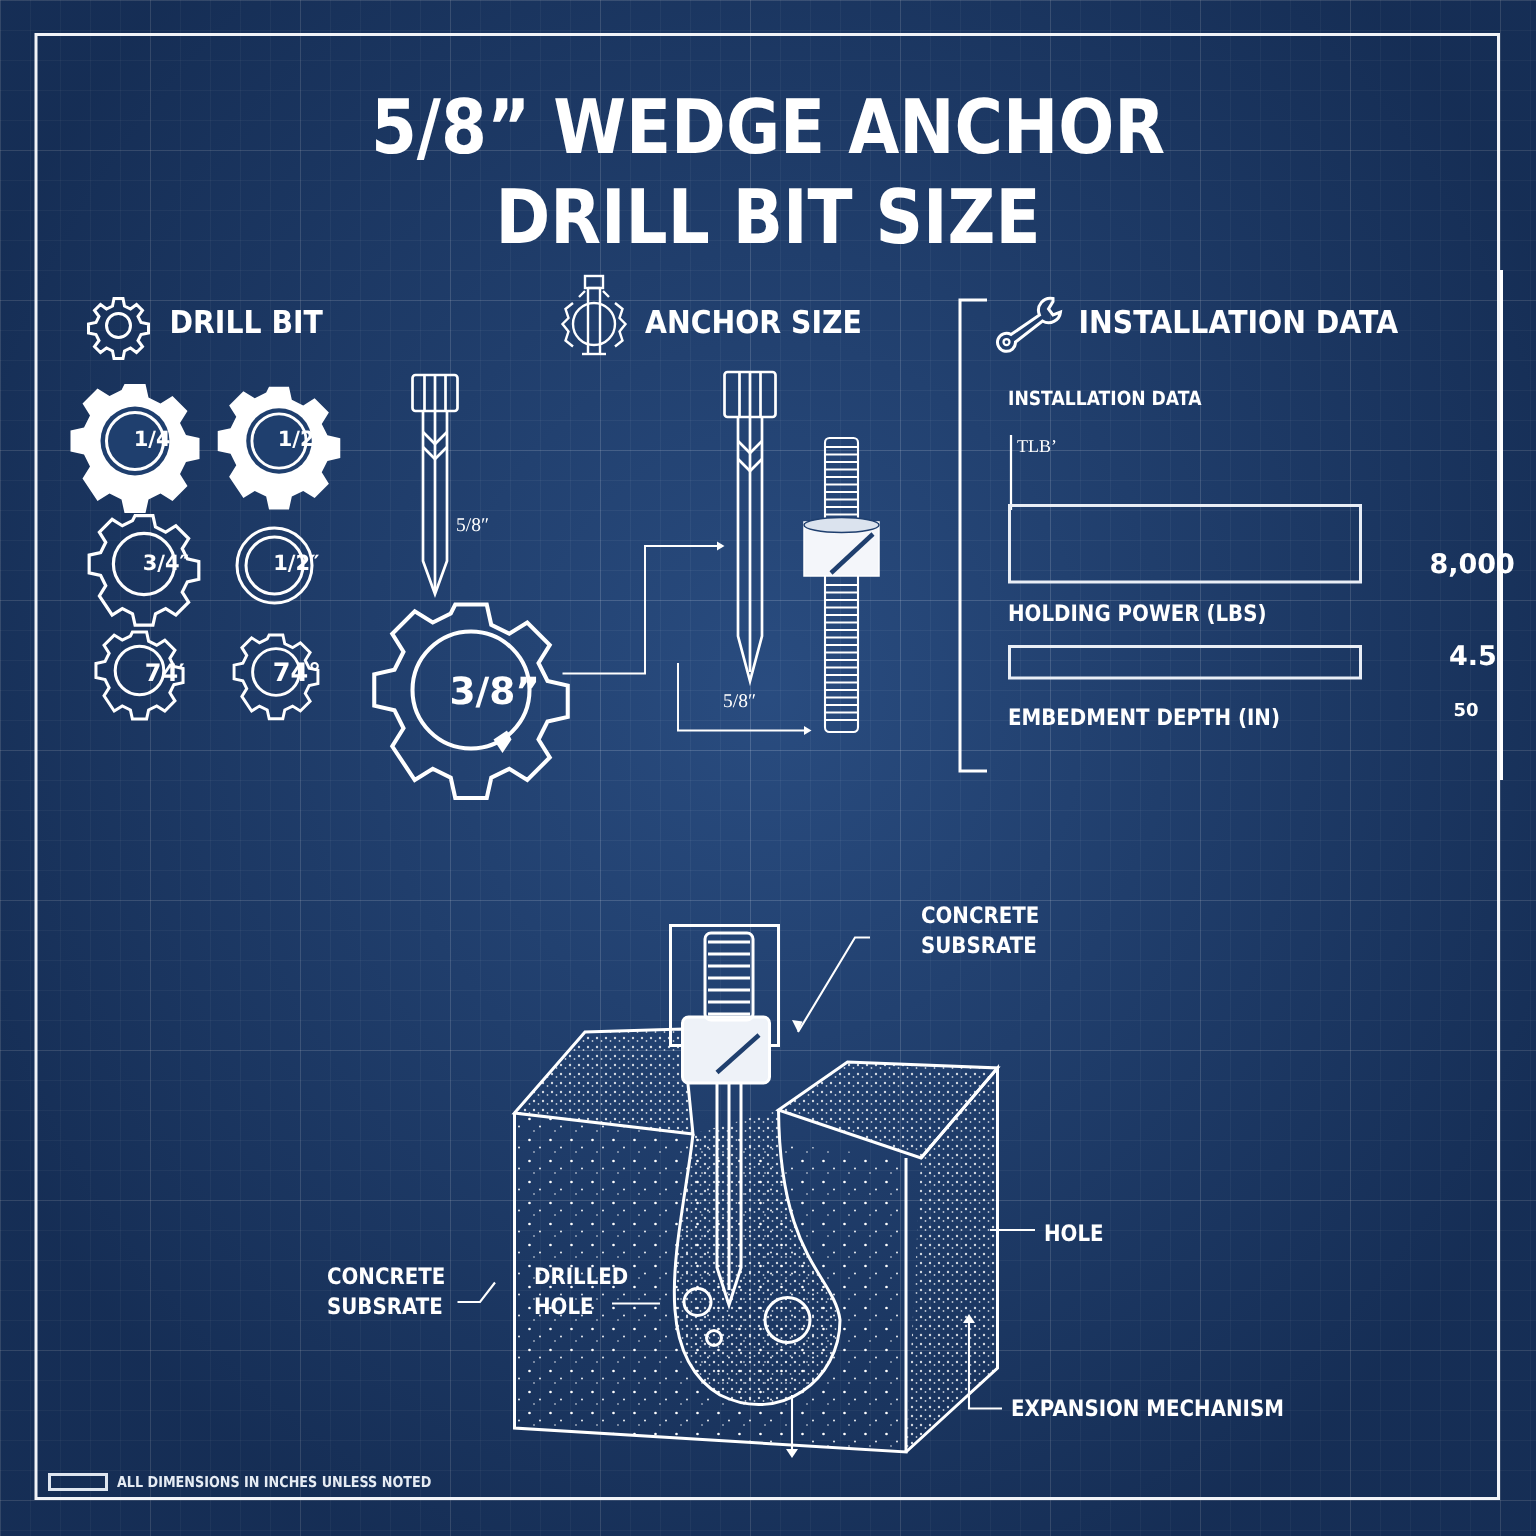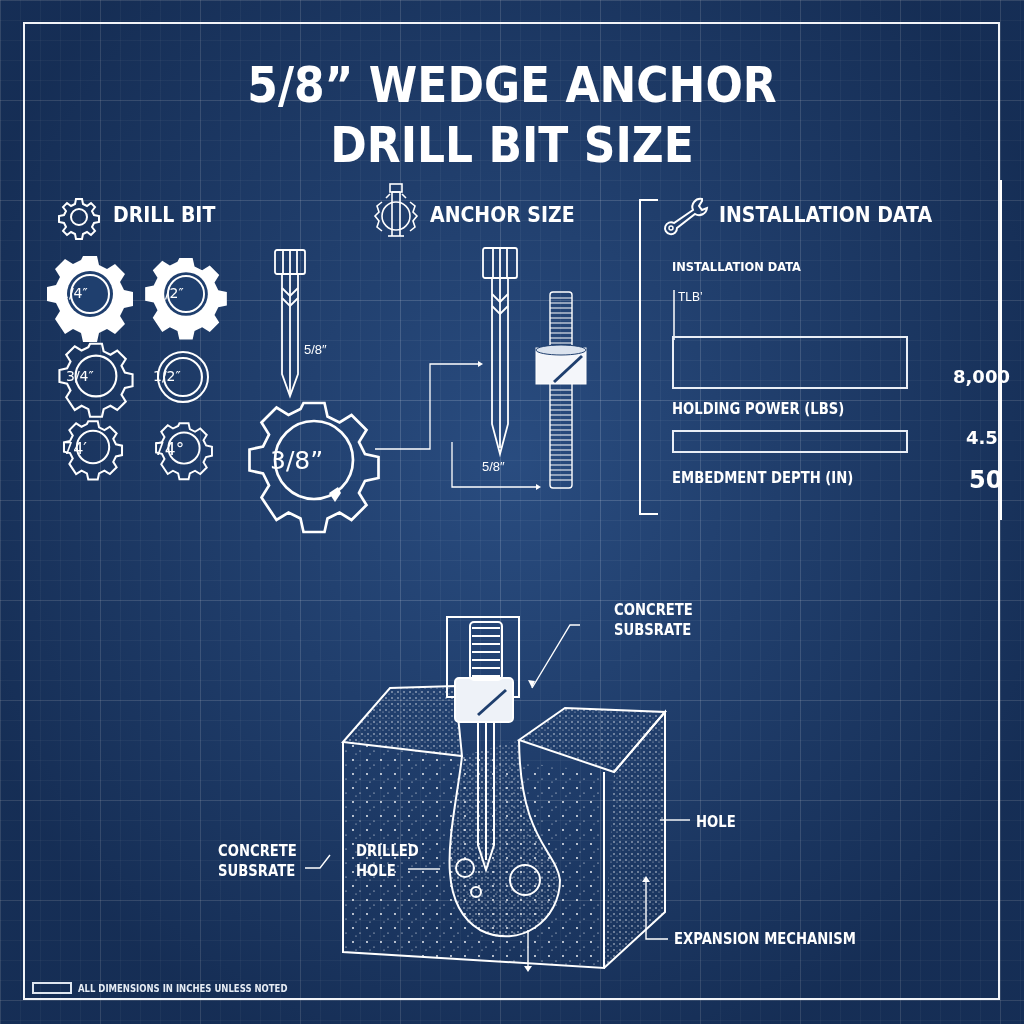--- a/index.html
+++ b/index.html
@@ -20,23 +20,23 @@
     position: absolute; left: 23px; top: 22px; width: 977px; height: 978px;
     border: 2px solid #f2f4f8; box-sizing: border-box;
   }
   .title {
     position: absolute; left: 0; width: 1024px; top: 55px;
     text-align: center; font-family: "DejaVu Sans", sans-serif; font-weight: bold;
     font-size: 50px; line-height: 60px; letter-spacing: 0px; transform: scaleX(0.88);
   }
   .sec-head { position: absolute; font-weight: bold; font-size: 21px; transform: scaleX(0.9); transform-origin: left center; }
   .abs { position: absolute; }
-  .small { font-size: 13px; font-family: Liberation Sans, sans-serif; }
+  .small { font-size: 13px; font-family: Liberation Serif, serif; }
   .label { position: absolute; font-weight: bold; font-size: 15px; line-height: 19px; transform: scaleX(0.88); transform-origin: left center; }
-  .gear-label { position: absolute; font-size: 14px; font-weight: normal; text-align: left; }
+  .gear-label { position: absolute; font-size: 14px; font-weight: bold; text-align: right; }
   svg { position: absolute; overflow: visible; }
   .bar { position: absolute; border: 2px solid #e9eef6; box-sizing: border-box; }
   .val { position: absolute; font-size: 18px; font-weight: bold; margin-left: 24px; }
   .footnote-box { position: absolute; left: 32px; top: 982px; width: 40px; height: 12px; border: 2px solid #dfe6f0; box-sizing: border-box; }
   .footnote { position: absolute; left: 78px; top: 983px; font-size: 10px; font-weight: bold; transform: scaleX(0.85); transform-origin: left center; color: #e6ecf4; }
 </style>
 </head>
 <body>
 
 <div class="frame"></div>
@@ -175,21 +175,21 @@
 </svg>
 <div class="abs small" style="left:678px;top:290px;font-size:12px">TLB’</div>
 
 <div class="bar" style="left:672px;top:336px;width:236px;height:53px"></div>
 <div class="val" style="left:929px;top:366px">8,000</div>
 <div class="label" style="left:672px;top:400px">HOLDING POWER (LBS)</div>
 
 <div class="bar" style="left:672px;top:430px;width:236px;height:23px"></div>
 <div class="val" style="left:942px;top:427px">4.5</div>
 <div class="label" style="left:672px;top:469px">EMBEDMENT DEPTH (IN)</div>
-<div class="val" style="left:945px;top:466px;font-size:24px">50</div>
+<div class="val" style="left:945px;top:466px;font-size:12px">50</div>
 
 <svg style="left:0;top:0" width="1024" height="1024">
   <defs>
     <pattern id="speck" width="14" height="14" patternUnits="userSpaceOnUse">
       <circle cx="3" cy="4" r="0.9" fill="#fff"></circle>
       <circle cx="10" cy="9" r="0.6" fill="#fff"></circle>
       <circle cx="6" cy="12" r="0.5" fill="#fff"></circle>
     </pattern>
     <pattern id="dense" width="6" height="6" patternUnits="userSpaceOnUse">
       <circle cx="2" cy="2" r="0.8" fill="#fff" opacity="0.8"></circle>

